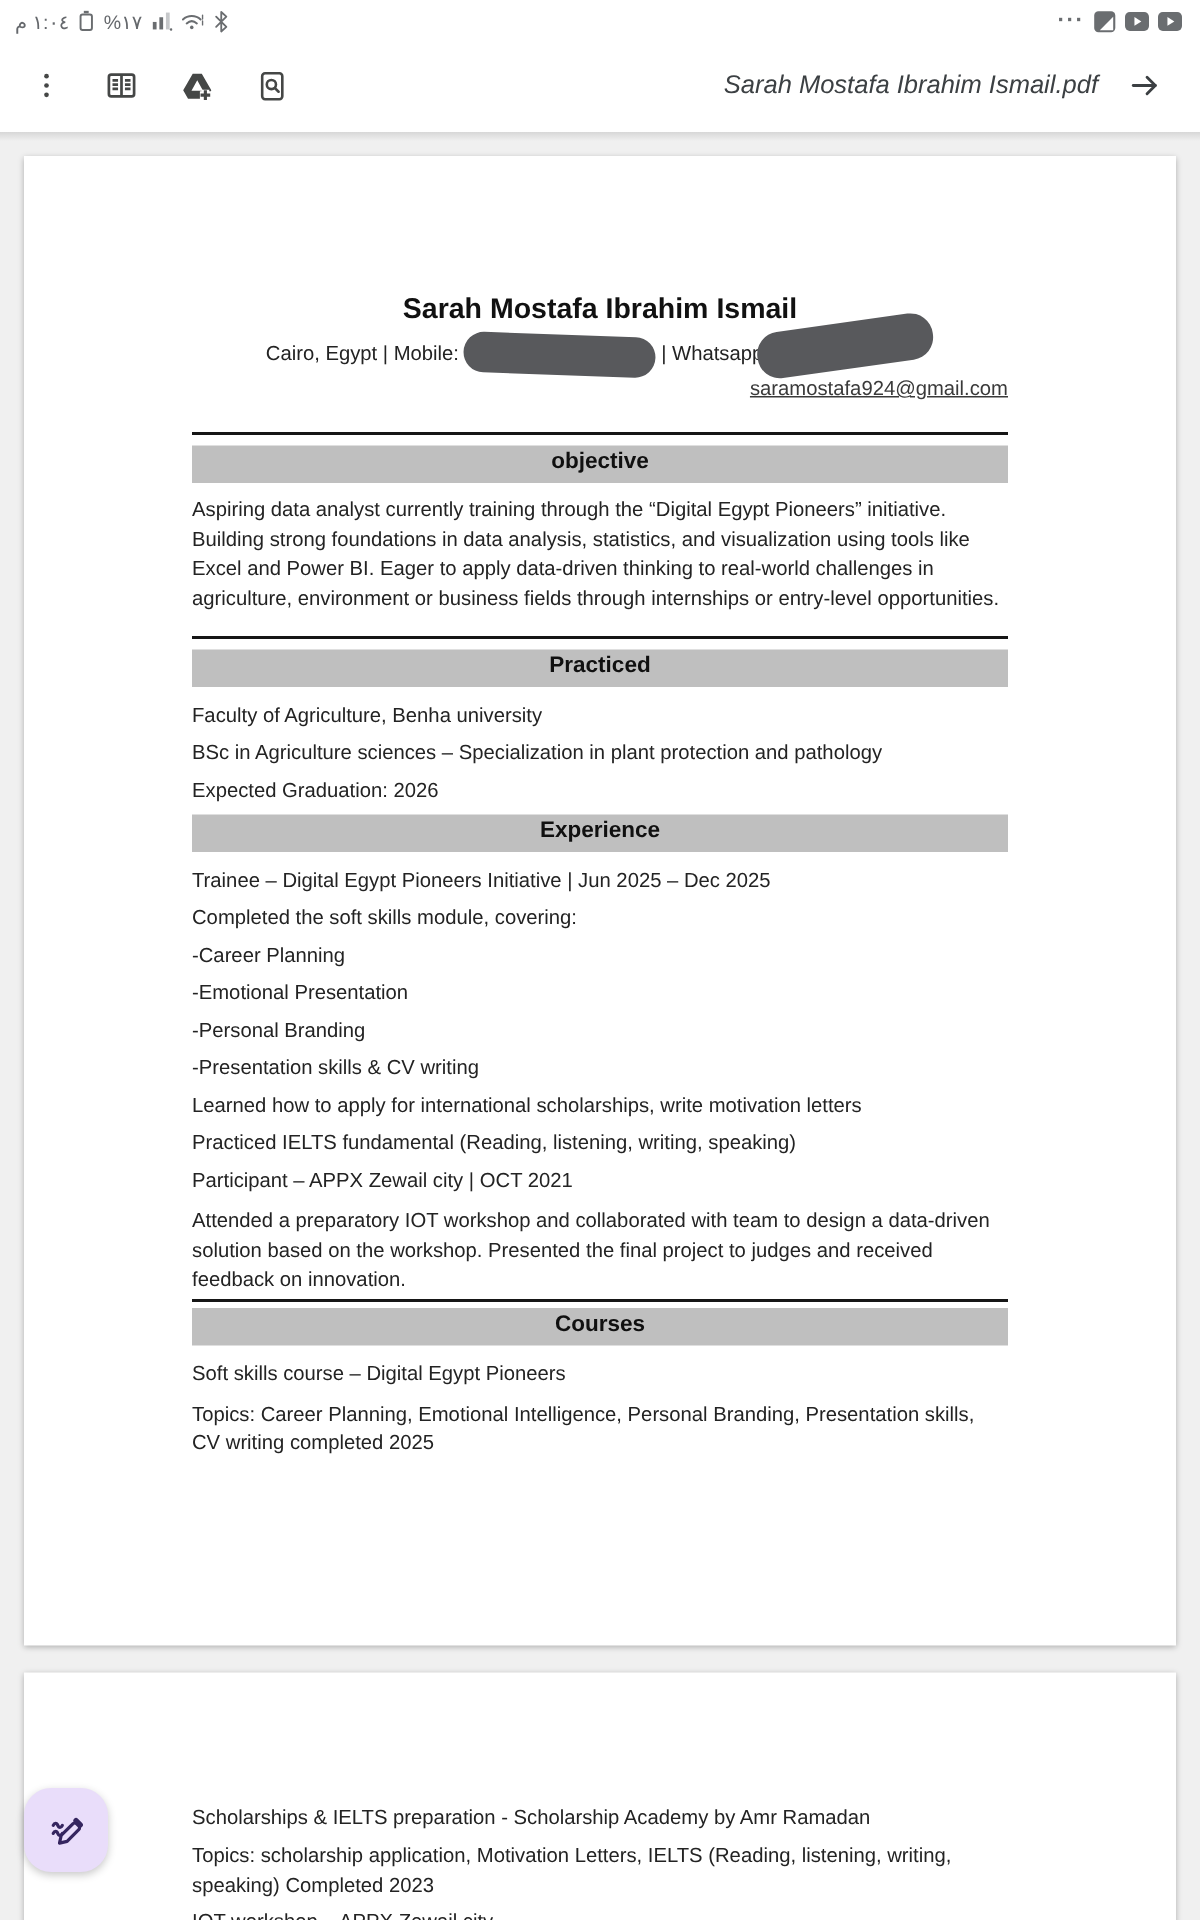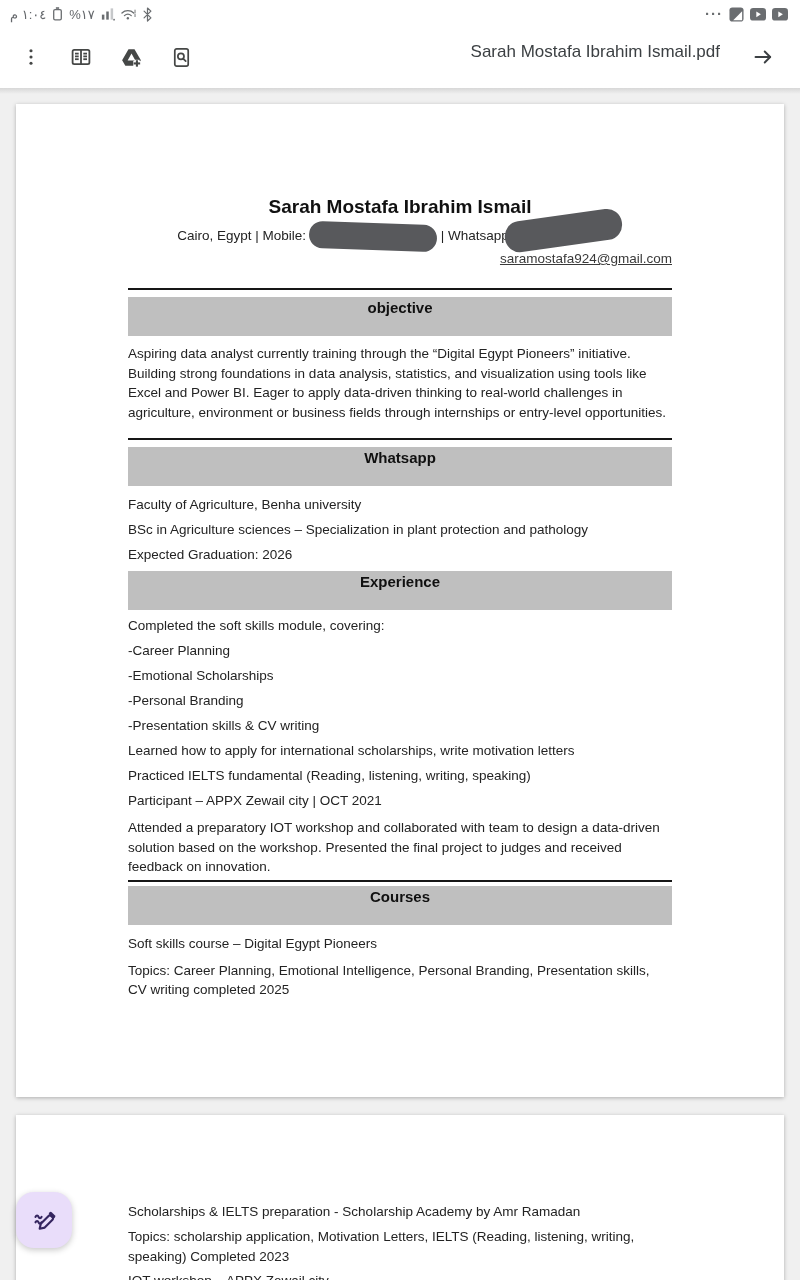--- a/index.html
+++ b/index.html
@@ -13,21 +13,21 @@
   .status-right{ display:flex; align-items:center; gap:6px; }
   .st-ic{ display:inline-flex; align-items:center; }
   .dots{ font-size:15px; font-weight:bold; letter-spacing:1px; color:#6a6d70; line-height:10px; }
 
   
   .toolbar{ height:62px; display:flex; align-items:center; justify-content:space-between;
             padding:0 22px 0 16px; background:#fff; }
   .toolbar-left{ display:flex; align-items:center; gap:20px; }
   .tb-btn{ width:30px; height:30px; display:flex; align-items:center; justify-content:center;
            background:none; border:none; cursor:pointer; }
-  .toolbar-right{ display:flex; align-items:flex-start; gap:28px; }
+  .toolbar-right{ display:flex; align-items:center; gap:16px;font-style:italic; }
   .doc-title{ font-size:17px; color:#3c4043; }
 
   
   .viewport{ position:absolute; top:88px; left:0; right:0; bottom:0; background:#f0f0f0; }
   .viewport::before{ content:""; display:block; height:6px;
                      background:linear-gradient(#d7d7d7,#f0f0f0); }
   .page{ background:#fff; margin:16px 16px; box-shadow:0 1px 4px rgba(0,0,0,.28);
          padding:0 112px; color:#232323; font-size:13.5px; overflow:hidden; }
   .page1{ margin-top:10px; height:993px; padding-top:92px; }
   .page2{ margin-top:18px; height:420px; padding-top:87px; }
@@ -36,21 +36,21 @@
   .cv-name{ font-size:19px; font-weight:bold; text-align:center; color:#111; }
   .cv-contact{ text-align:center; margin-top:10px; white-space:nowrap; }
   .blob{ display:inline-block; background:#58595c; border-radius:15px; vertical-align:middle; }
   .blob1{ width:128px; height:27px; margin:-7px 0 -7px 3px; transform:rotate(2deg); }
   .blob2{ width:118px; height:31px; margin:-12px 0 -8px -4px; transform:rotate(-8deg) translateY(-4px); }
   .cv-email-row{ text-align:right; margin-top:8px; }
   .cv-email{ color:#3a3a3a; text-decoration:underline; cursor:pointer; }
   .sec-rule{ border:none; border-top:2px solid #161616; margin-top:22px; }
   .sec-rule.tight{ margin-top:3px; }
   .sec-rule.edu{ margin-top:16px; }
-  .sec-bar{ background:#bfbfbf; margin-top:7px; height:39px; line-height:21px;
+  .sec-bar{ background:#bfbfbf; margin-top:7px; height:25px; line-height:21px;
             text-align:center; font-weight:bold; font-size:15px; color:#101010; }
   .sec-bar.nogap{ margin-top:4px; }
   .par{ margin-top:8px; line-height:19.5px; }
   .line{ margin-top:6px; line-height:19px; }
   .line.first{ margin-top:9px; }
   b{ font-weight:normal; }
 
   
   .fab{ position:absolute; left:16px; top:1192px; width:56px; height:56px; border-radius:18px;
         background:#e9ddfa; border:none; cursor:pointer; display:flex; align-items:center;
@@ -175,29 +175,30 @@
 
     <div class="cv-email-row">
       <span class="cv-email">saramostafa924@gmail.com</span>
     </div>
 
     <hr class="sec-rule">
     <div class="sec-bar">objective</div>
     <div class="par">Aspiring data analyst currently training through the “Digital Egypt Pioneers” initiative. Building strong foundations in data analysis, statistics, and visualization using tools like Excel and Power BI. Eager to apply data-driven thinking to real-world challenges in agriculture, environment or business fields through internships or entry-level opportunities.</div>
 
     <hr class="sec-rule edu">
-    <div class="sec-bar">Whatsapp</div>
+    <div class="sec-bar">Practiced</div>
     <div class="line first"><b>Faculty of Agriculture, Benha university</b></div>
     <div class="line">BSc in Agriculture sciences – Specialization in plant protection and pathology</div>
     <div class="line">Expected Graduation: 2026</div>
 
     <div class="sec-bar">Experience</div>
+    <div class="line first"><span>Trainee – </span><b>Digital Egypt Pioneers Initiative</b><span> | Jun 2025 – Dec 2025</span></div>
     <div class="line">Completed the soft skills module, covering:</div>
     <div class="line">-Career Planning</div>
-    <div class="line">-Emotional Scholarships</div>
+    <div class="line">-Emotional Presentation</div>
     <div class="line">-Personal Branding</div>
     <div class="line">-Presentation skills &amp; CV writing</div>
     <div class="line">Learned how to apply for international scholarships, write motivation letters</div>
     <div class="line">Practiced IELTS fundamental (Reading, listening, writing, speaking)</div>
     <div class="line"><span>Participant – </span><b>APPX Zewail city |</b><span> OCT 2021</span></div>
     <div class="par">Attended a preparatory IOT workshop and collaborated with team to design a data-driven solution based on the workshop. Presented the final project to judges and received feedback on innovation.</div>
 
     <hr class="sec-rule tight">
     <div class="sec-bar nogap">Courses</div>
     <div class="line first"><span>Soft skills course – </span><b>Digital Egypt Pioneers</b></div>

